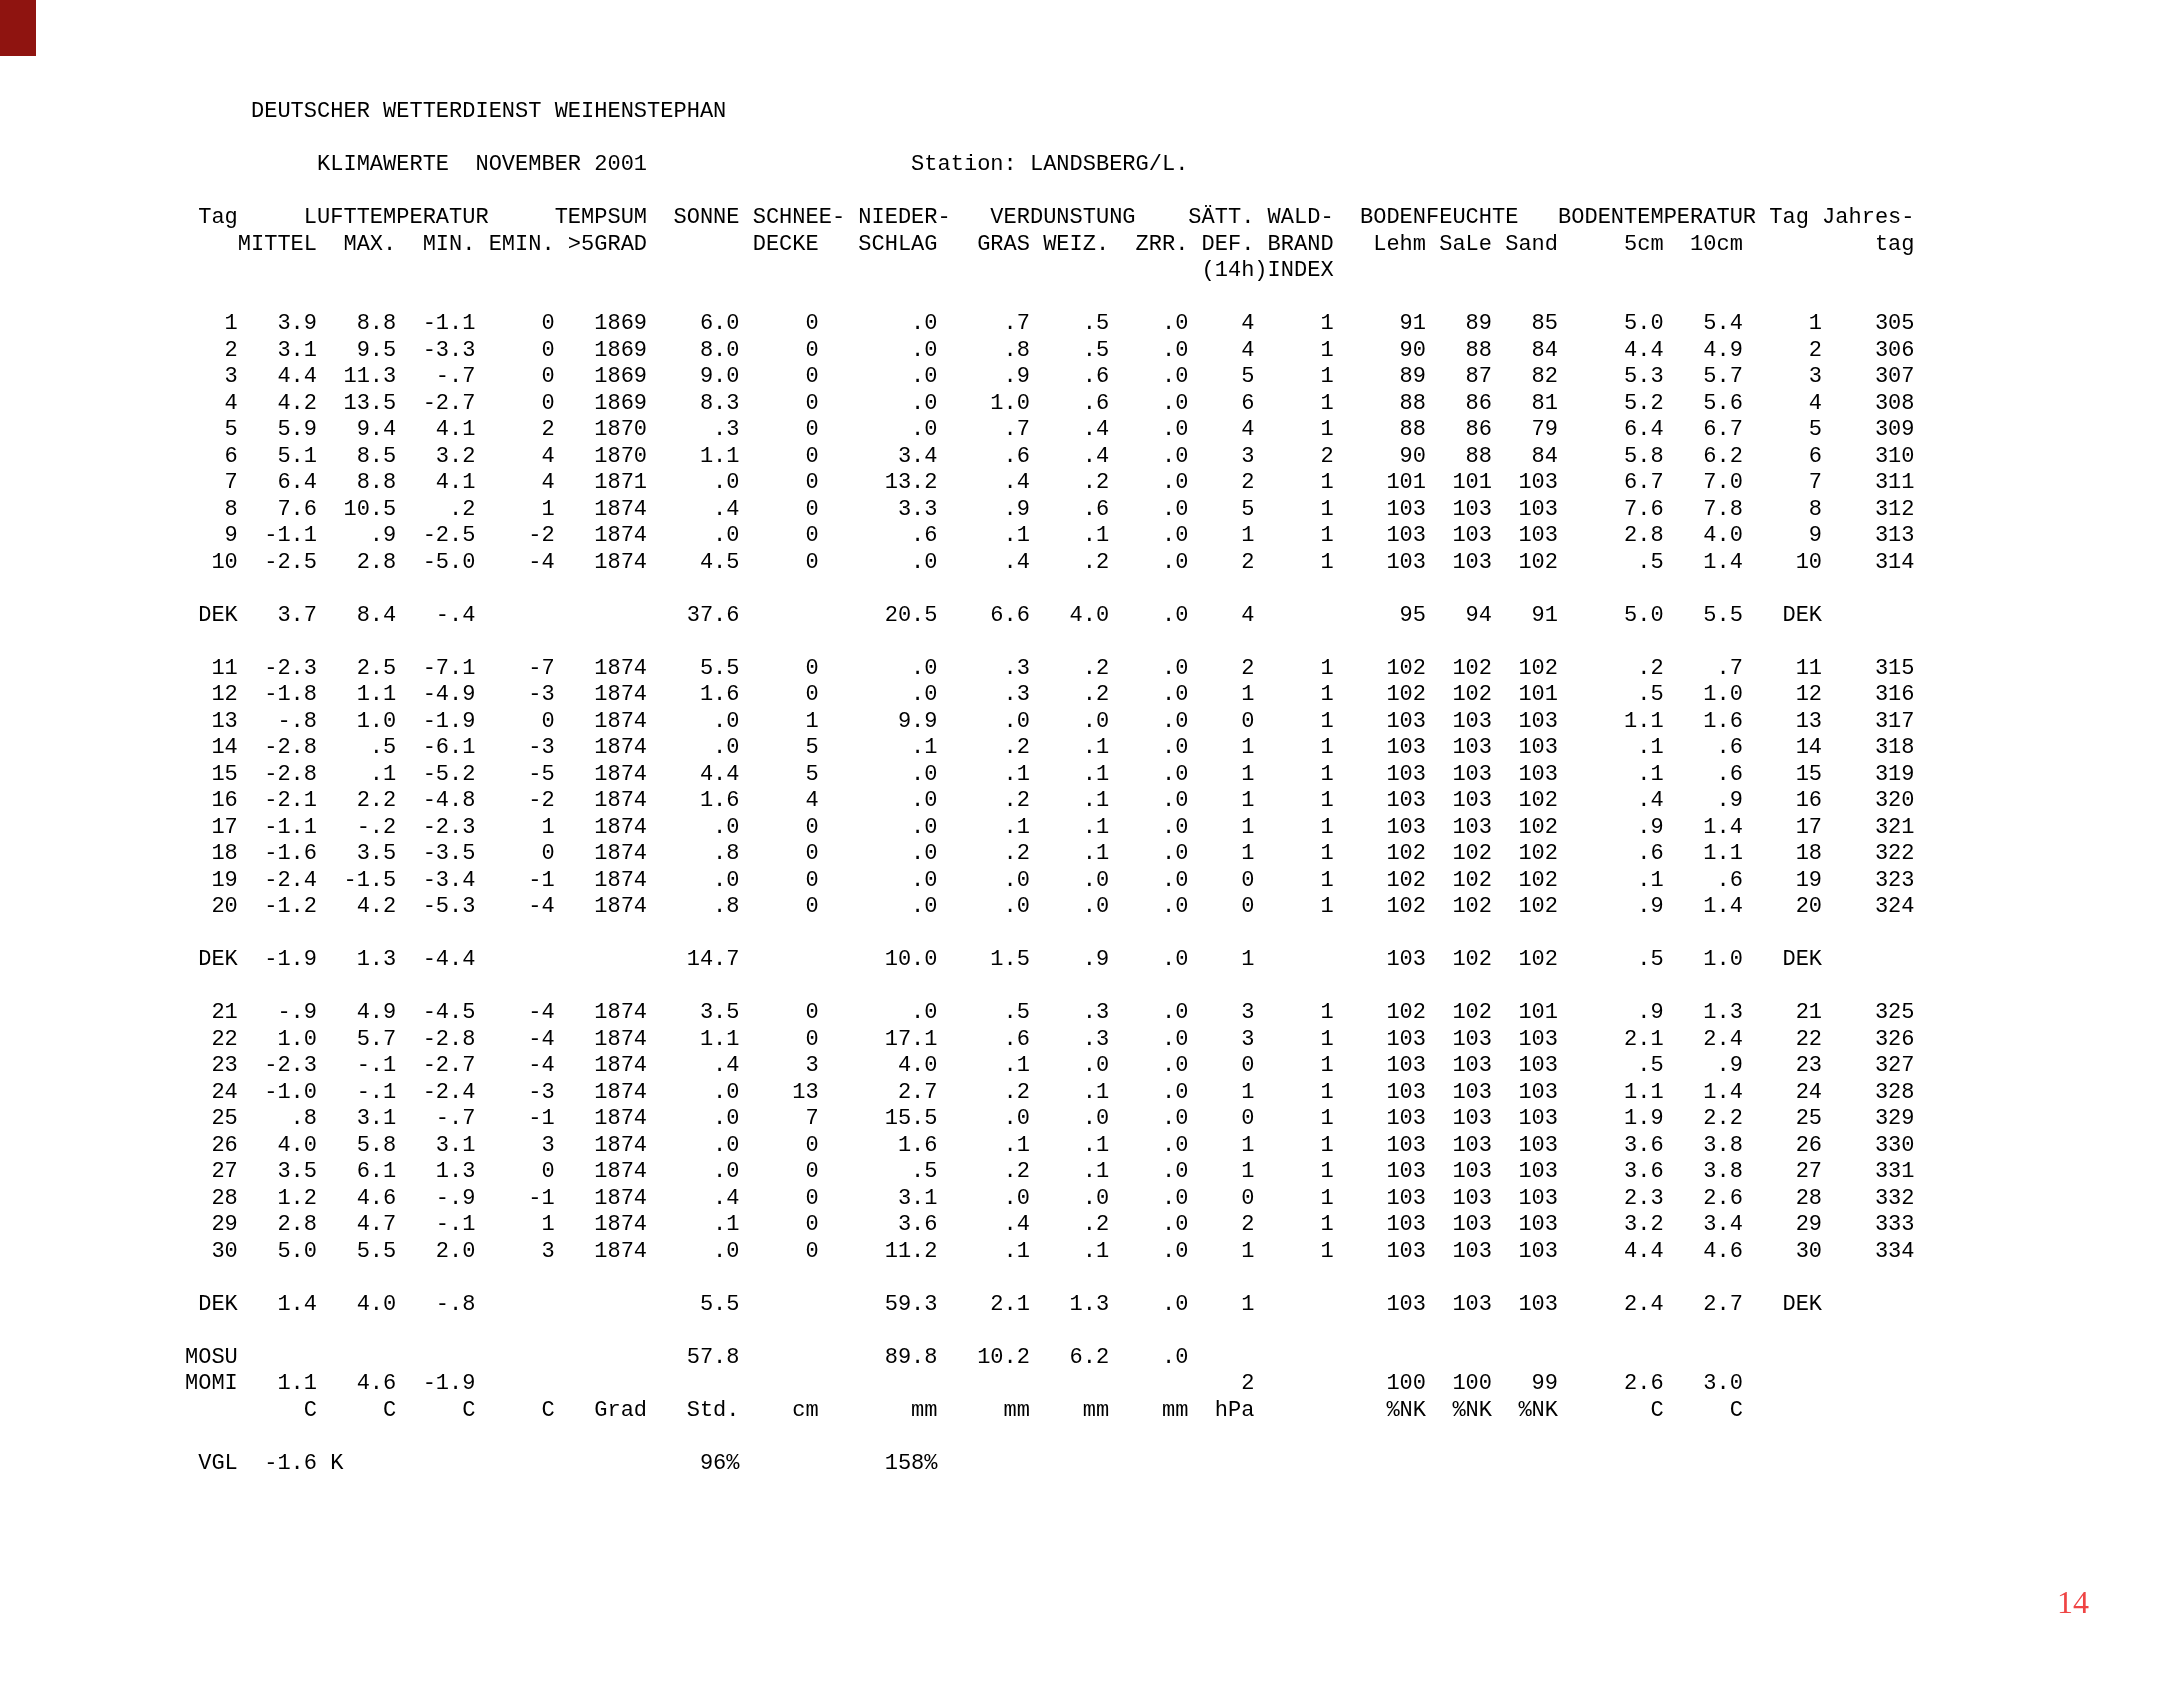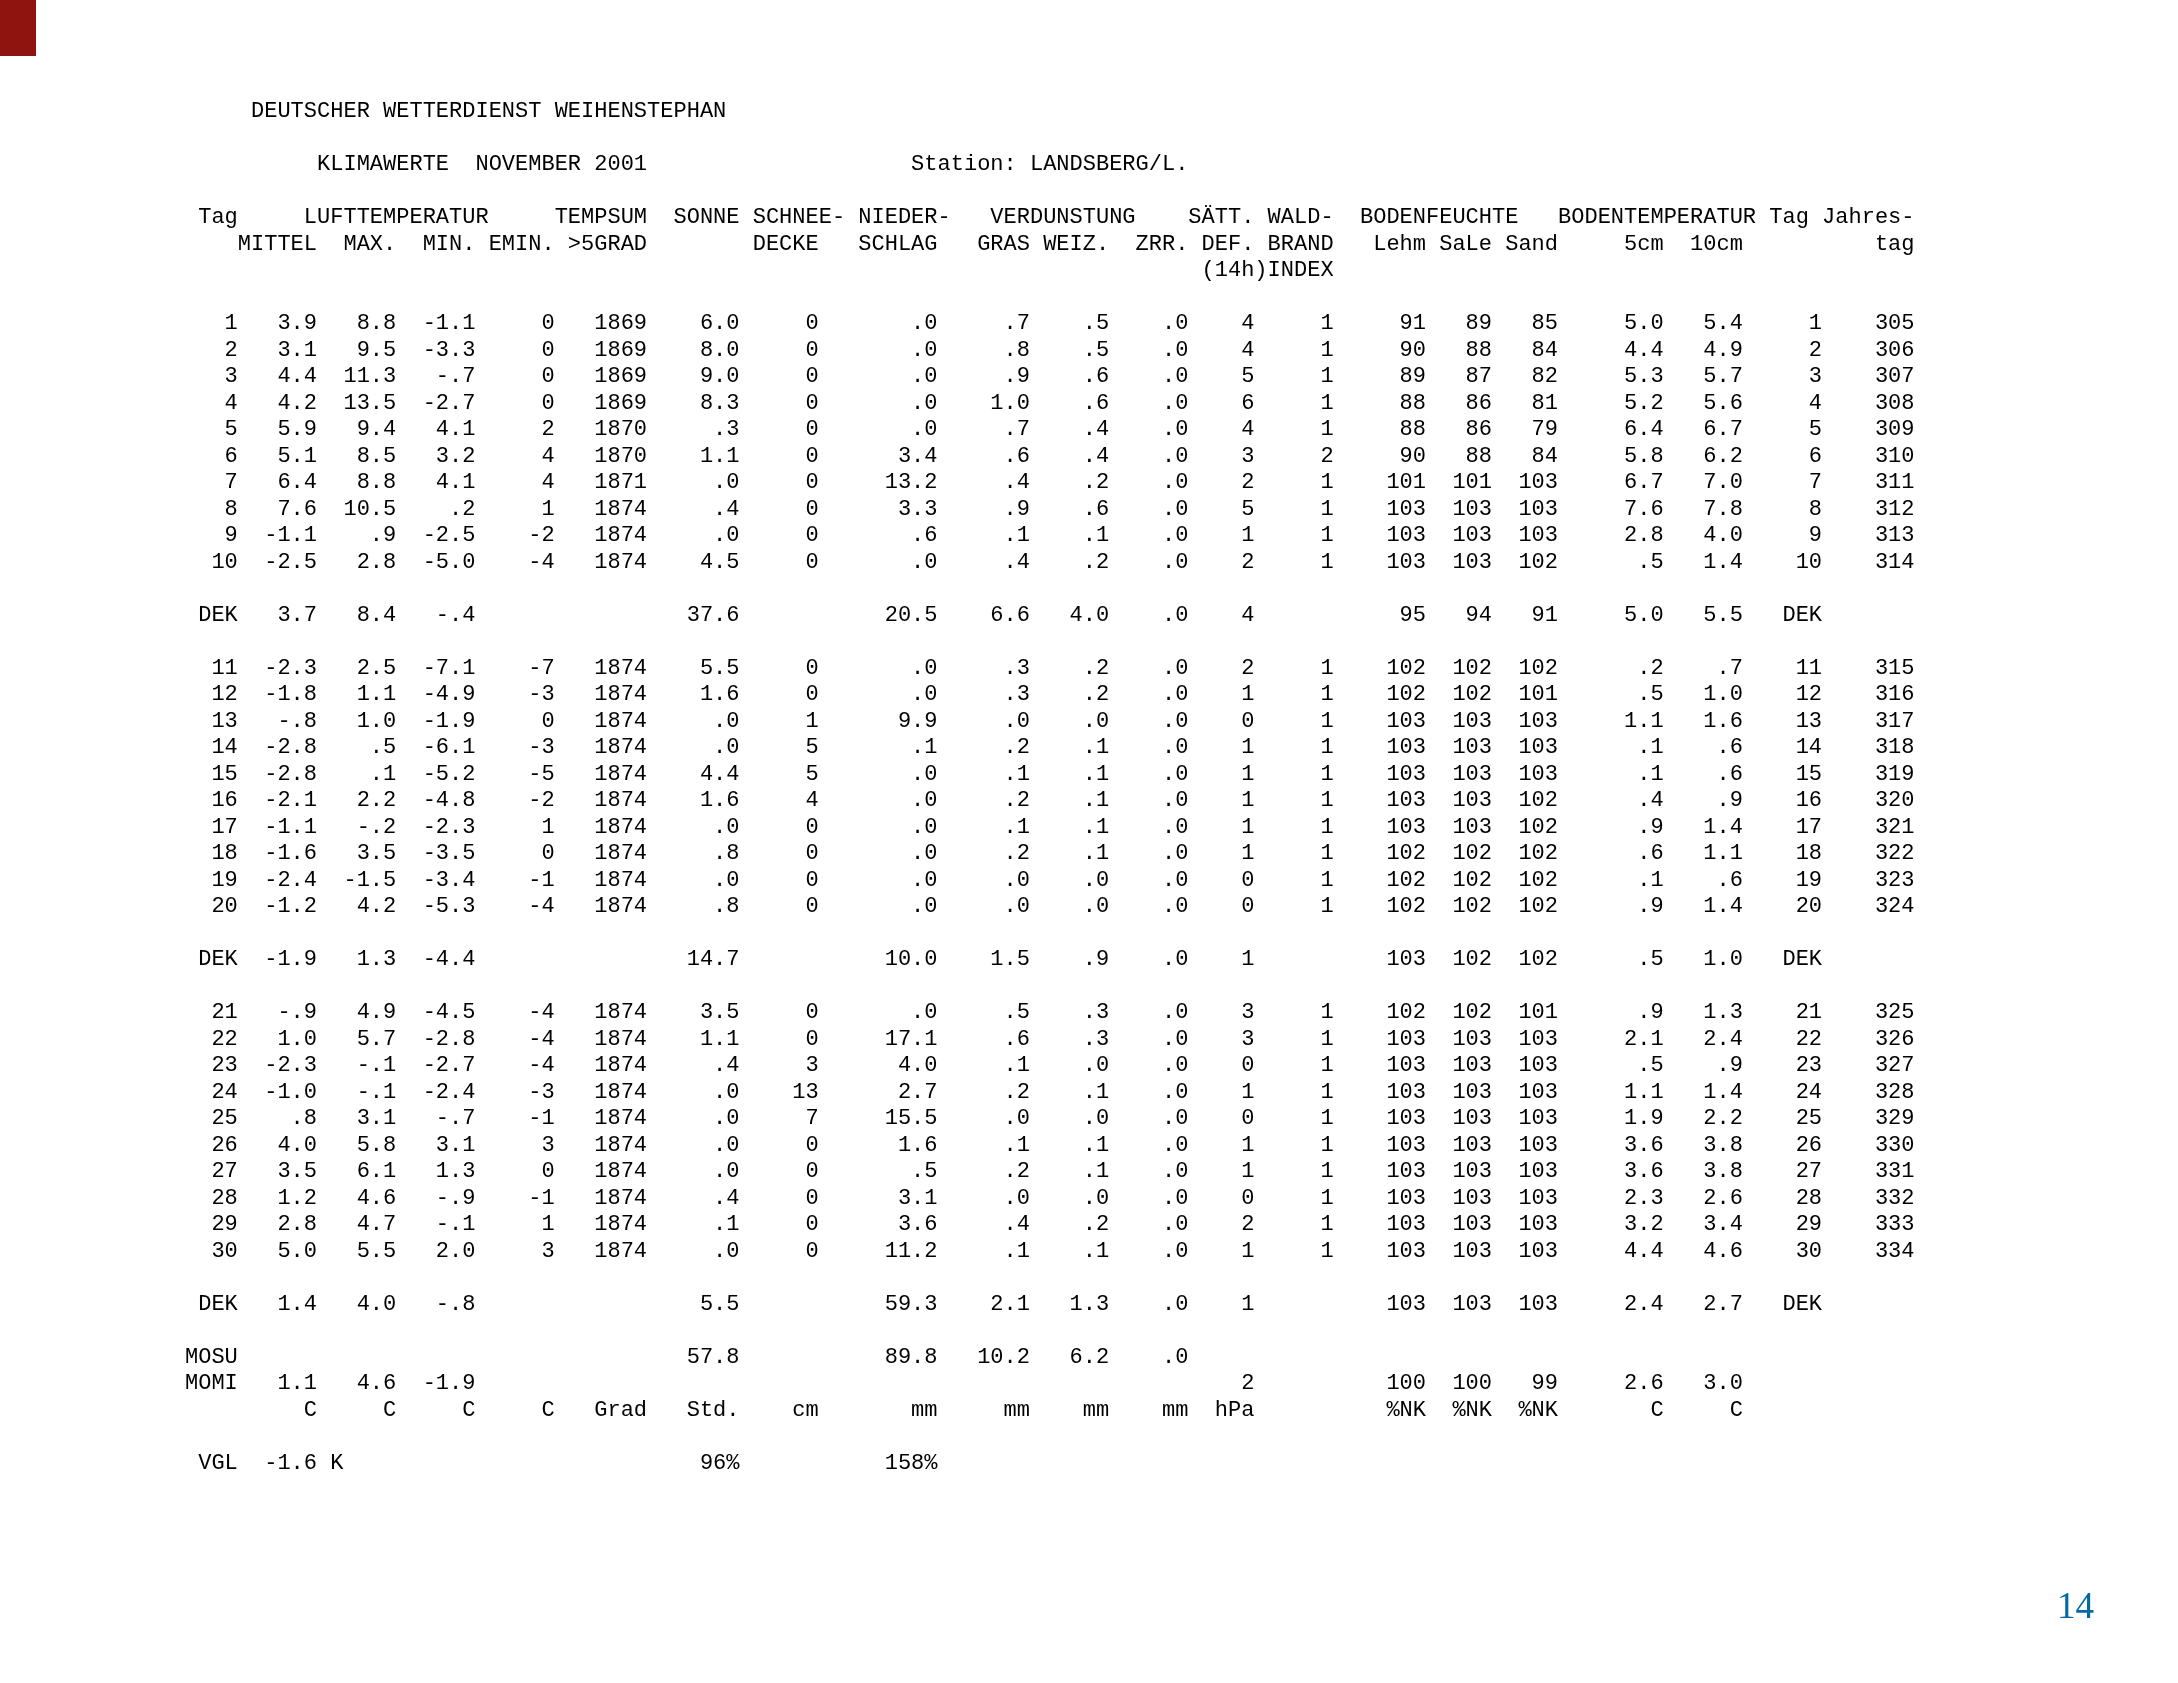--- a/index.html
+++ b/index.html
@@ -4,21 +4,21 @@
 <style>
   html,body{margin:0;padding:0;background:#ffffff;}
   .page{position:relative;width:2178px;height:1683px;background:#ffffff;overflow:hidden;
         font-family:"Liberation Mono","DejaVu Sans Mono",monospace;color:#000;}
   .corner-mark{position:absolute;left:0;top:0;width:36px;height:56px;}
   pre.report{position:absolute;left:185px;top:99px;margin:0;
              font-family:"Liberation Mono","DejaVu Sans Mono",monospace;
              font-size:22px;line-height:26.5px;color:#000;white-space:pre;}
   .page-number{position:absolute;left:2057px;top:1584px;
                font-family:"Liberation Serif","DejaVu Serif",serif;
-               font-size:37px;color:#0369a1;}
+               font-size:32px;color:#ef4444;}
 </style>
 </head>
 <body>
 
 <div class="page">
   <div class="corner-mark" style="background: rgb(143, 20, 16);"></div>
   <pre class="report" style="color: rgb(0, 0, 0);">     DEUTSCHER WETTERDIENST WEIHENSTEPHAN
 
           KLIMAWERTE  NOVEMBER 2001                    Station: LANDSBERG/L.
 

